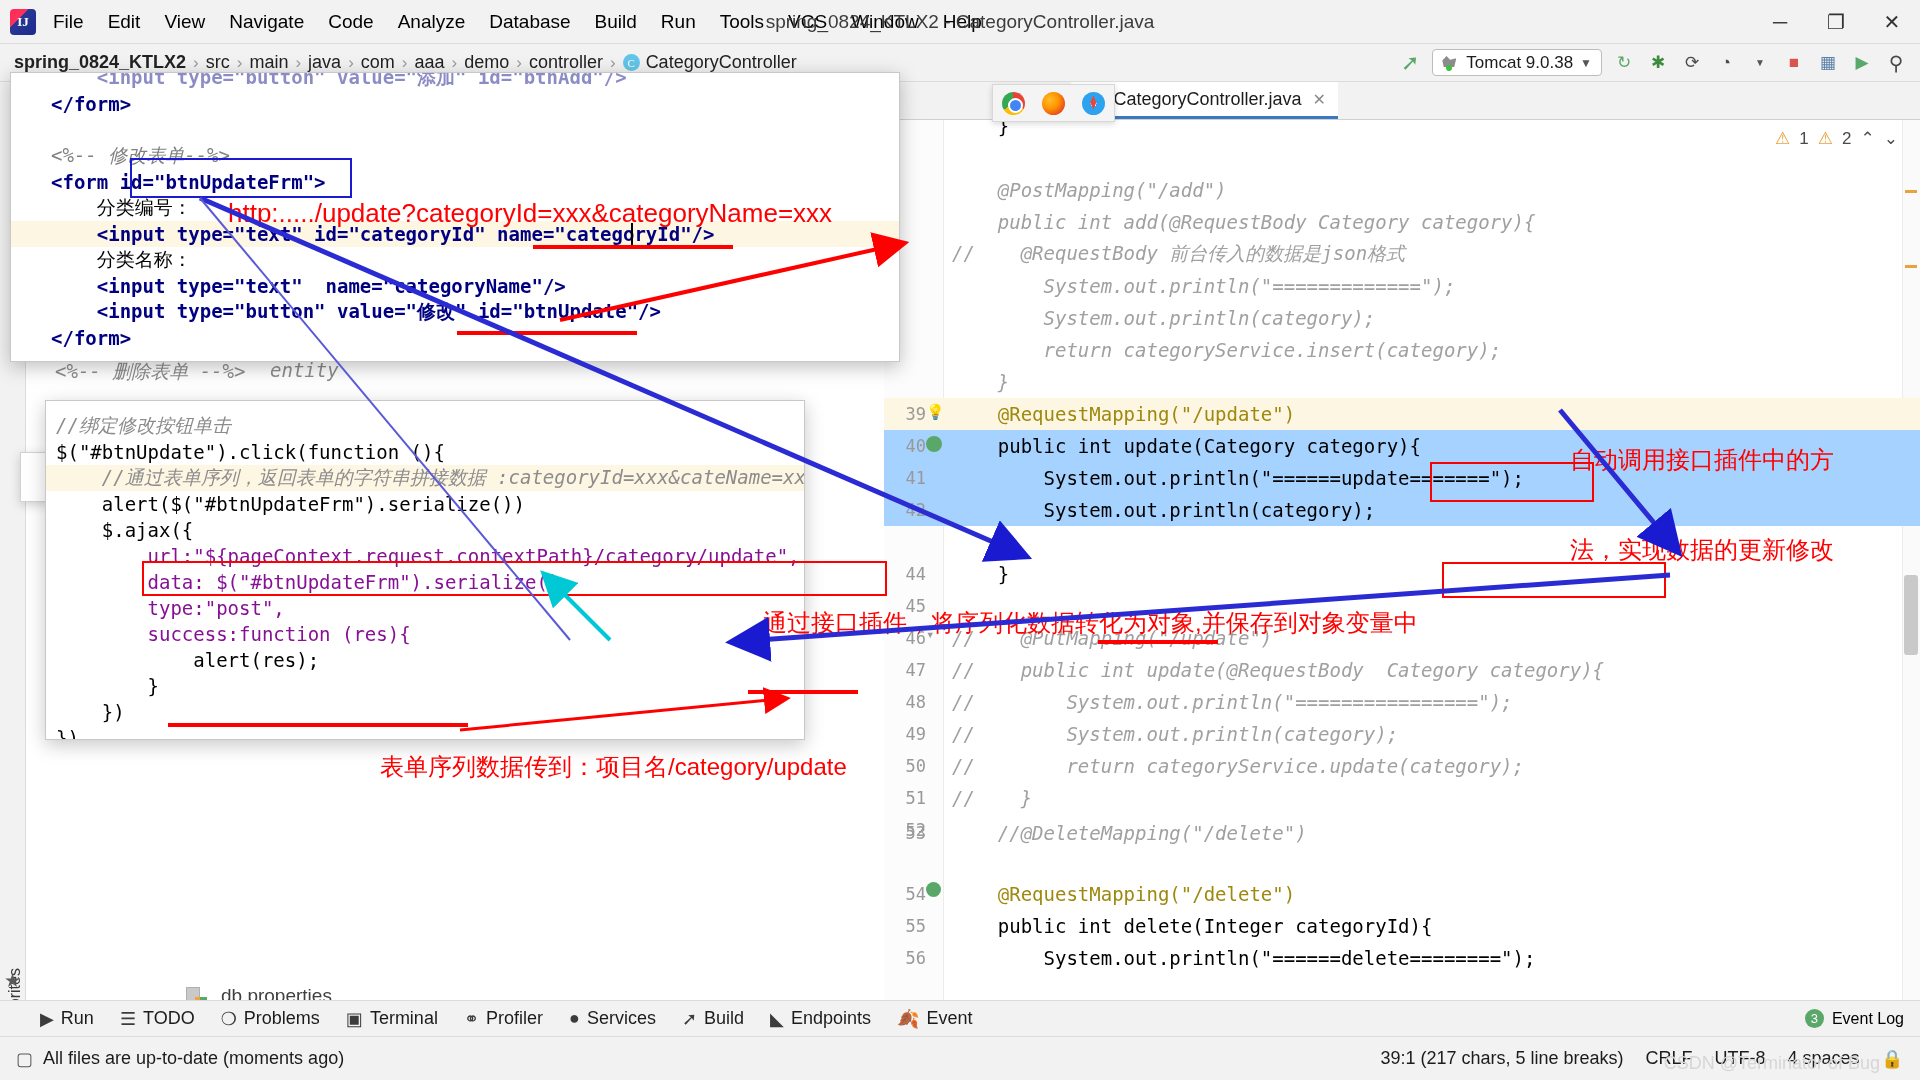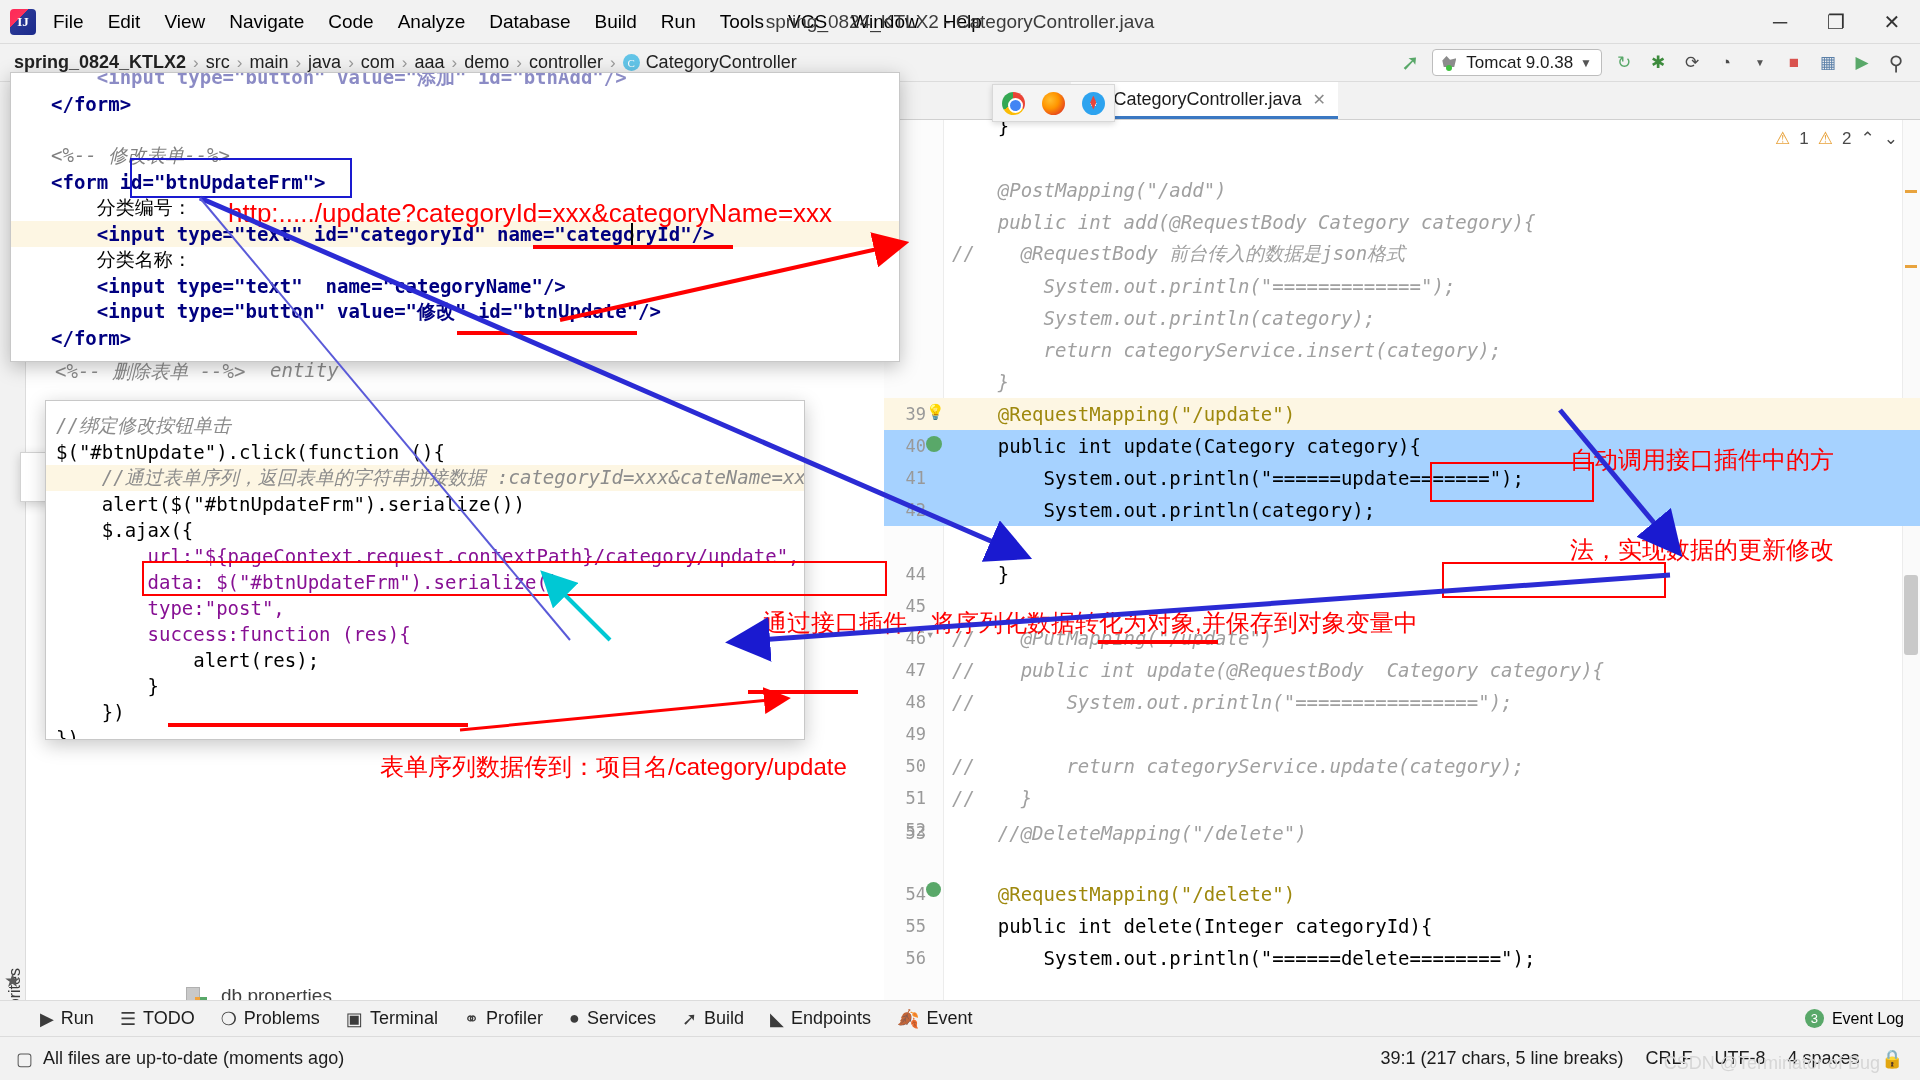--- a/index.html
+++ b/index.html
@@ -364,20 +364,21 @@
     <div class="jline" style="top:534px;">
       <span class="lnum">47</span>
       <span class="jcode gray">//    public int update(@RequestBody  Category category){</span>
     </div>
     <div class="jline" style="top:566px;">
       <span class="lnum">48</span>
       <span class="jcode gray">//        System.out.println("================");</span>
     </div>
     <div class="jline" style="top:598px;">
       <span class="lnum">49</span>
+      <span class="jcode gray">//        System.out.println(category);</span>
     </div>
     <div class="jline" style="top:630px;">
       <span class="lnum">50</span>
       <span class="jcode gray">//        return categoryService.update(category);</span>
     </div>
     <div class="jline" style="top:662px;">
       <span class="lnum">51</span>
       <span class="jcode gray">//    }</span>
     </div>
     <div class="jline" style="top:694px;">

